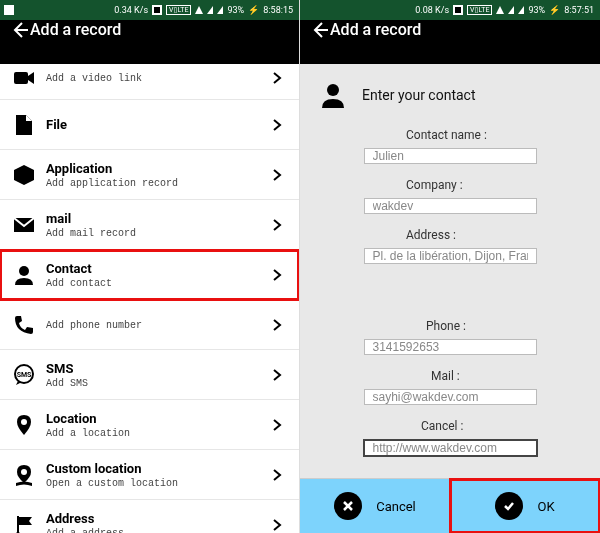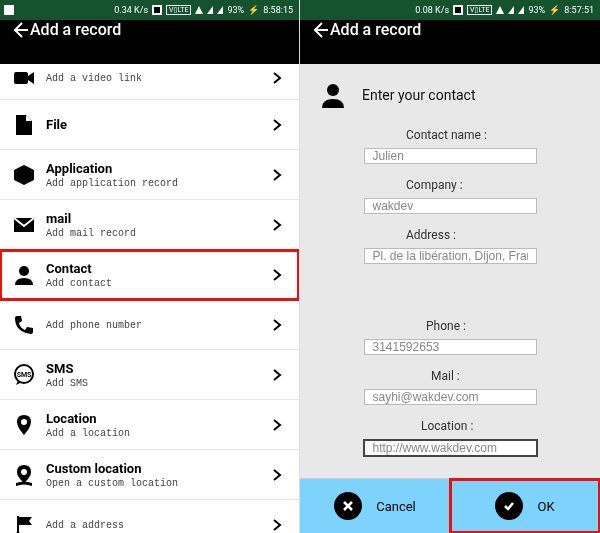--- a/index.html
+++ b/index.html
@@ -217,20 +217,21 @@
 
       <div class="listitem">
         <div class="icon">
             <svg class="ico-svg">
               <rect x="5" y="3" width="2" height="18"></rect>
               <path d="M7 4 L20 4 L17 8 L20 12 L7 12 Z"></path>
               <circle cx="6" cy="21" r="2"></circle>
             </svg>
           </div>
         <div class="texts">
+            <div class="title">Address</div>
             <div class="sub">Add a address</div>
           </div>
         <svg class="chev" width="12" height="12">
             <path d="M3 1 L9 6 L3 11" stroke="#000" stroke-width="2" fill="none"></path>
           </svg>
       </div>
 
     </div>
   </div>
 
@@ -284,21 +285,21 @@
         </div>
         <div class="form-row">
           <span class="form-label">Phone :</span>
           <input class="form-input" value="3141592653" style="">
         </div>
         <div class="form-row">
           <span class="form-label">Mail :</span>
           <input class="form-input" value="sayhi@wakdev.com" style="">
         </div>
         <div class="form-row">
-          <span class="form-label">Location :</span>
+          <span class="form-label">Cancel :</span>
           <input class="form-input website-input" value="http://www.wakdev.com" style="">
         </div>
       </div>
       <div class="footer">
         <div class="footer-btn">
           <span class="circ">
               <svg width="14" height="14">
                 <path d="M3 3 L11 11 M11 3 L3 11" stroke="#fff" stroke-width="2.5"></path>
               </svg>
             </span>

